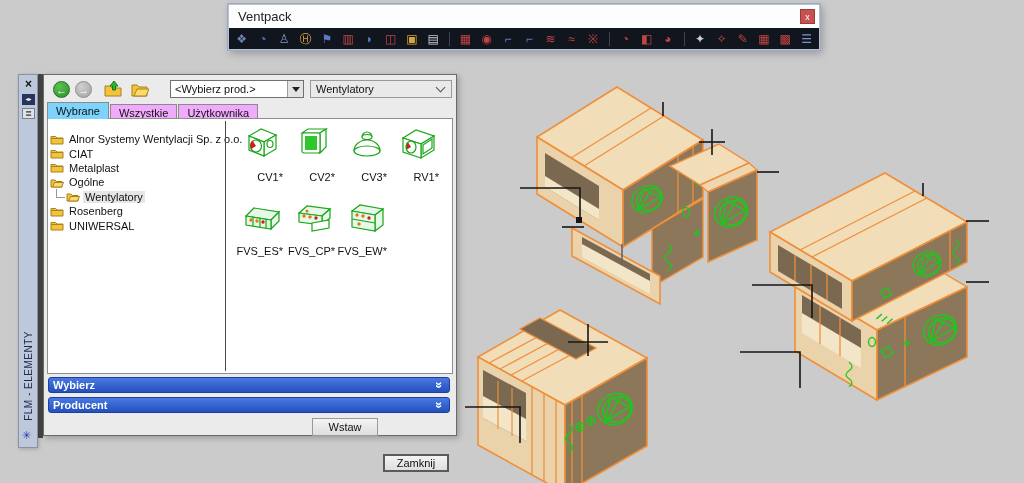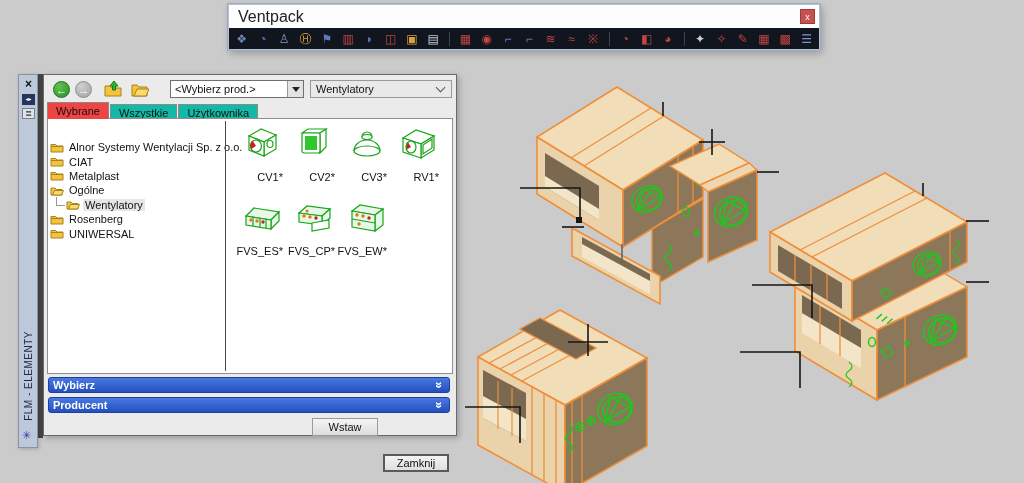--- a/index.html
+++ b/index.html
@@ -6,21 +6,21 @@
   html,body { width:1024px; height:483px; overflow:hidden; }
   body { background:#cbcbcb; font-family:"Liberation Sans", sans-serif; font-size:11px; color:#111; position:relative; }
 
   
   #cad-svg { position:absolute; left:0; top:0; }
 
   
   .tbwin { position:absolute; left:228px; top:4px; width:592px; height:46px;
            border:1px solid #b7c1d6; box-shadow:0 0 0 1px #9fabc4, 2px 3px 8px rgba(0,0,0,.28); background:#fff; }
   .tbtitle { height:23px; background:#fdfdfd; display:flex; align-items:center; padding:0 4px 0 9px; }
-  .tbtitle span { font-size:16px; color:#222; flex:1; }
+  .tbtitle span { font-size:13px; color:#222; flex:1; }
   .tbclose { width:15px; height:15px; background:#c75050; color:#fff; font-size:9px; line-height:14px;
              text-align:center; border:1px solid #9b3c3c; cursor:pointer; }
   .tbicons { height:21px; background:#11151d; display:flex; align-items:center; padding:0 5px; gap:6px; }
   .tbicon { width:16px; height:16px; font-size:12px; line-height:16px; text-align:center; cursor:pointer; }
   .tbsep { width:1px; height:14px; background:#3c4356; margin:0 2px; }
 
   
   .palette { position:absolute; left:18px; top:74px; width:440px; height:376px; }
   .pbar { position:absolute; left:0; top:0; width:20px; height:374px; background:#bdc8da;
           border:1px solid #8a93a6; box-shadow:1px 1px 4px rgba(0,0,0,.2); }
@@ -48,27 +48,27 @@
   .combo1 .val { flex:1; padding:0 4px; white-space:nowrap; overflow:hidden; }
   .combo1 .dd { width:16px; height:16px; background:#e3e3e3; border-left:1px solid #9a9a9a;
                 display:flex; align-items:center; justify-content:center; }
   .combo1 .dd i { width:0; height:0; border:4px solid transparent; border-top:5px solid #222; margin-top:4px; }
   .combo2 { position:absolute; left:266px; top:5px; width:142px; height:18px; background:#e9e9e9;
             border:1px solid #9a9a9a; display:flex; align-items:center; cursor:pointer; }
   .combo2 .val { flex:1; padding:0 5px; }
   .chev { width:7px; height:7px; border-right:1.5px solid #555; border-bottom:1.5px solid #555;
           transform:rotate(45deg); margin:-3px 7px 0 0; }
   .tabs { position:absolute; left:3px; top:27px; display:flex; align-items:flex-end; height:17px; }
-  .tab { padding:2px 8px 2px; background:#14b8a6; border:1px solid #8a8a8a; border-bottom:none;
+  .tab { padding:2px 8px 2px; background:#f0abfc; border:1px solid #8a8a8a; border-bottom:none;
          margin-right:1px; height:15px; cursor:pointer; }
-  .tab.active { background:#ef4444; height:17px; position:relative; z-index:2; }
+  .tab.active { background:#7dd3fc; height:17px; position:relative; z-index:2; }
   .panel { position:absolute; left:3px; top:43px; width:406px; height:256px; background:#fff;
            border:1px solid #8f8f8f; }
   .pdivider { position:absolute; left:177px; top:2px; bottom:2px; width:1px; background:#4a4a4a; }
-  .tree { position:absolute; left:2px; top:21px; width:173px; }
+  .tree { position:absolute; left:2px; top:13px; width:173px; }
   .trow { display:flex; align-items:center; height:14.4px; white-space:nowrap; cursor:pointer; }
   .trow .lbl { padding:0 2px; }
   .trow.sel .lbl { background:#e6e6e6; }
   .conn { width:9px; height:9px; border-left:1px solid #999; border-bottom:1px solid #999; margin:-6px 1px 0 6px; }
   .ficon { margin-right:3px; flex:none; }
   .prods { position:absolute; left:183px; top:2px; width:214px; display:flex; flex-wrap:wrap; }
   .prod { width:52px; height:74px; display:flex; flex-direction:column; align-items:flex-end; cursor:pointer; }
   .prod svg.thumb { margin-top:4px; }
   .prod .plabel { margin-top:10px; }
   .secbar { position:absolute; left:4px; width:402px; height:16px; border-radius:3px;

